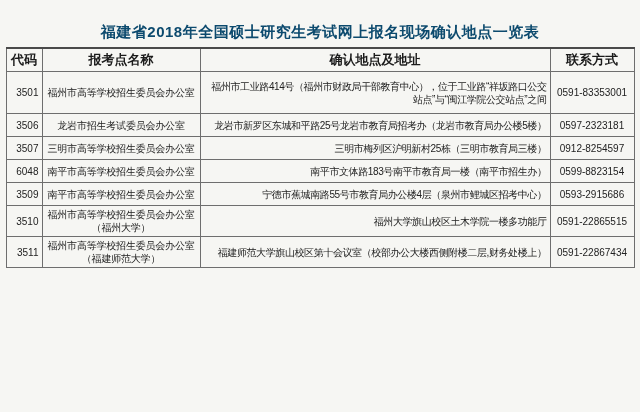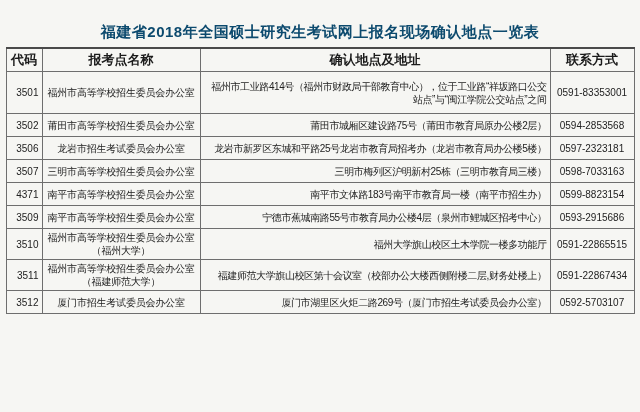--- a/index.html
+++ b/index.html
@@ -83,46 +83,40 @@
       </tr>
     </thead>
     <tbody id="rows">
   <tr>
     <td class="cell-code">3501</td>
     <td class="cell-name">福州市高等学校招生委员会办公室</td>
     <td class="cell-addr">福州市工业路414号（福州市财政局干部教育中心），位于工业路“祥坂路口公交站点”与“闽江学院公交站点”之间</td>
     <td class="cell-phone">0591-83353001</td>
   </tr>
 
-  <tr>
-    <td class="cell-code">3502</td>
-    <td class="cell-name">莆田市高等学校招生委员会办公室</td>
-    <td class="cell-addr">莆田市城厢区建设路75号（莆田市教育局原办公楼2层）</td>
-    <td class="cell-phone">0594-2853568</td>
-  </tr>
 
 
 
 
   <tr>
     <td class="cell-code">3506</td>
     <td class="cell-name">龙岩市招生考试委员会办公室</td>
     <td class="cell-addr">龙岩市新罗区东城和平路25号龙岩市教育局招考办（龙岩市教育局办公楼5楼）</td>
     <td class="cell-phone">0597-2323181</td>
   </tr>
 
   <tr>
     <td class="cell-code">3507</td>
     <td class="cell-name">三明市高等学校招生委员会办公室</td>
     <td class="cell-addr">三明市梅列区沪明新村25栋（三明市教育局三楼）</td>
-    <td class="cell-phone">0598-7033163</td>
+    <td class="cell-phone">0912-8254597</td>
   </tr>
 
   <tr>
-    <td class="cell-code">4371</td>
+    <td class="cell-code">6048</td>
     <td class="cell-name">南平市高等学校招生委员会办公室</td>
     <td class="cell-addr">南平市文体路183号南平市教育局一楼（南平市招生办）</td>
     <td class="cell-phone">0599-8823154</td>
   </tr>
 
   <tr>
     <td class="cell-code">3509</td>
     <td class="cell-name">南平市高等学校招生委员会办公室</td>
     <td class="cell-addr">宁德市蕉城南路55号市教育局办公楼4层（泉州市鲤城区招考中心）</td>
     <td class="cell-phone">0593-2915686</td>
@@ -135,22 +129,16 @@
     <td class="cell-phone">0591-22865515</td>
   </tr>
 
   <tr>
     <td class="cell-code">3511</td>
     <td class="cell-name">福州市高等学校招生委员会办公室（福建师范大学）</td>
     <td class="cell-addr">福建师范大学旗山校区第十会议室（校部办公大楼西侧附楼二层,财务处楼上）</td>
     <td class="cell-phone">0591-22867434</td>
   </tr>
 
-  <tr>
-    <td class="cell-code">3512</td>
-    <td class="cell-name">厦门市招生考试委员会办公室</td>
-    <td class="cell-addr">厦门市湖里区火炬二路269号（厦门市招生考试委员会办公室）</td>
-    <td class="cell-phone">0592-5703107</td>
-  </tr>
 
 </tbody>
   </table>
 </div>
 
 </body></html>

